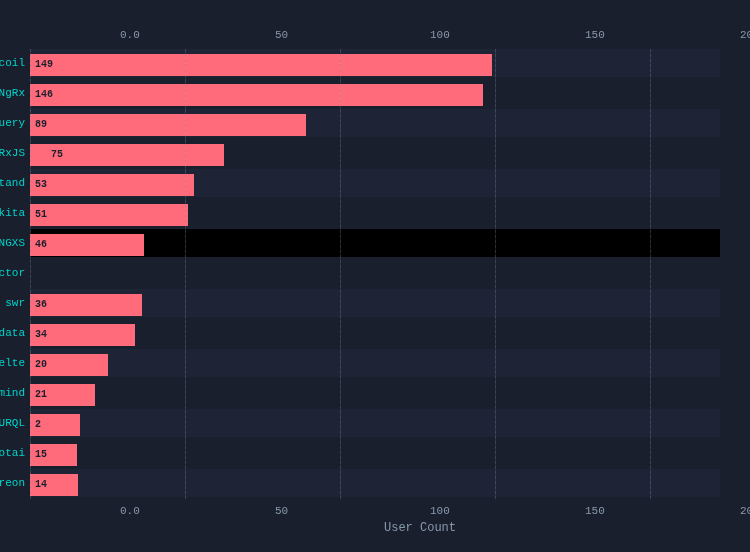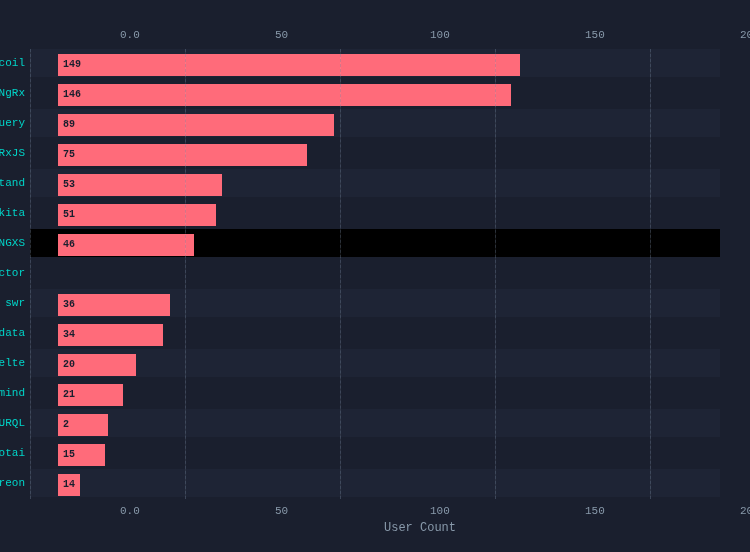--- a/index.html
+++ b/index.html
@@ -54,21 +54,20 @@
       position: absolute;
       left: -90px;
     }
     .bar-fill {
       height: 22px;
       background: #ff6b7a;
       position: relative;
       display: flex;
       align-items: center;
       margin-top: 3px;
-      margin-left: 28px;
     }
     .bar-value {
       color: #1a1f2e;
       font-size: 10px;
       font-weight: bold;
       padding-left: 5px;
       white-space: nowrap;
     }
     .grid-lines {
       position: absolute;
@@ -133,39 +132,39 @@
           </div>
         </div>
         <div class="bar-row" style="background: rgb(30, 36, 53);">
           <span class="bar-label">React Query</span>
           <div class="bar-fill" style="width: 275.9px;">
             <span class="bar-value">89</span>
           </div>
         </div>
         <div class="bar-row" style="background: rgb(26, 31, 46);">
           <span class="bar-label">RxJS</span>
-          <div class="bar-fill" style="width: 249px;">
+          <div class="bar-fill" style="width: 194px; padding-left: 16px;">
             <span class="bar-value">75</span>
           </div>
         </div>
         <div class="bar-row" style="background: rgb(30, 36, 53);">
           <span class="bar-label">Zustand</span>
           <div class="bar-fill" style="width: 164.3px;">
             <span class="bar-value">53</span>
           </div>
         </div>
         <div class="bar-row" style="background: rgb(26, 31, 46);">
           <span class="bar-label">Akita</span>
           <div class="bar-fill" style="width: 158.1px;">
             <span class="bar-value">51</span>
           </div>
         </div>
         <div class="bar-row" style="background: #000000;">
           <span class="bar-label">NGXS</span>
-          <div class="bar-fill" style="width: 136px; text-align: right;">
+          <div class="bar-fill" style="width: 114px; text-align: right;">
             <span class="bar-value">46</span>
           </div>
         </div>
         <div class="bar-row" style="background: rgb(26, 31, 46);">
           <span class="bar-label">Effector</span>
         </div>
         <div class="bar-row" style="background: rgb(30, 36, 53);">
           <span class="bar-label">swr</span>
           <div class="bar-fill" style="width: 111.6px;">
             <span class="bar-value">36</span>
@@ -196,21 +195,21 @@
           </div>
         </div>
         <div class="bar-row" style="background: rgb(26, 31, 46);">
           <span class="bar-label">Jotai</span>
           <div class="bar-fill" style="width: 46.5px;">
             <span class="bar-value">15</span>
           </div>
         </div>
         <div class="bar-row" style="background: rgb(30, 36, 53);">
           <span class="bar-label">Storeon</span>
-          <div class="bar-fill" style="width: 22px;">
+          <div class="bar-fill" style="width: 48px;">
             <span class="bar-value">14</span>
           </div>
         </div>
         <div class="grid-lines" id="grid-lines" style="height: 450px;">
           <div class="grid-line" style="left: 0px;"></div>
           <div class="grid-line" style="left: 155px;"></div>
           <div class="grid-line" style="left: 310px;"></div>
           <div class="grid-line" style="left: 465px;"></div>
           <div class="grid-line" style="left: 620px;"></div>
         </div>

